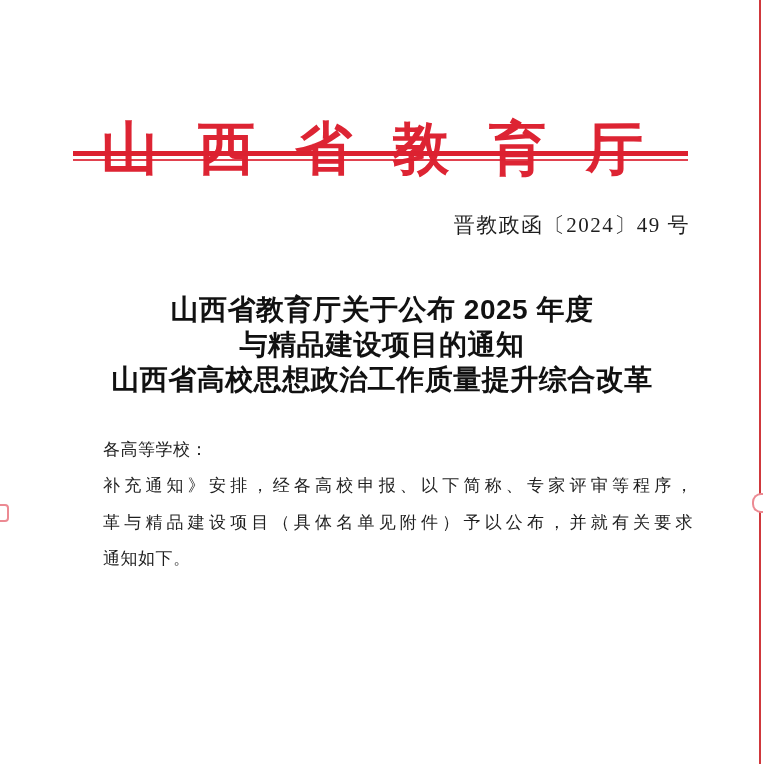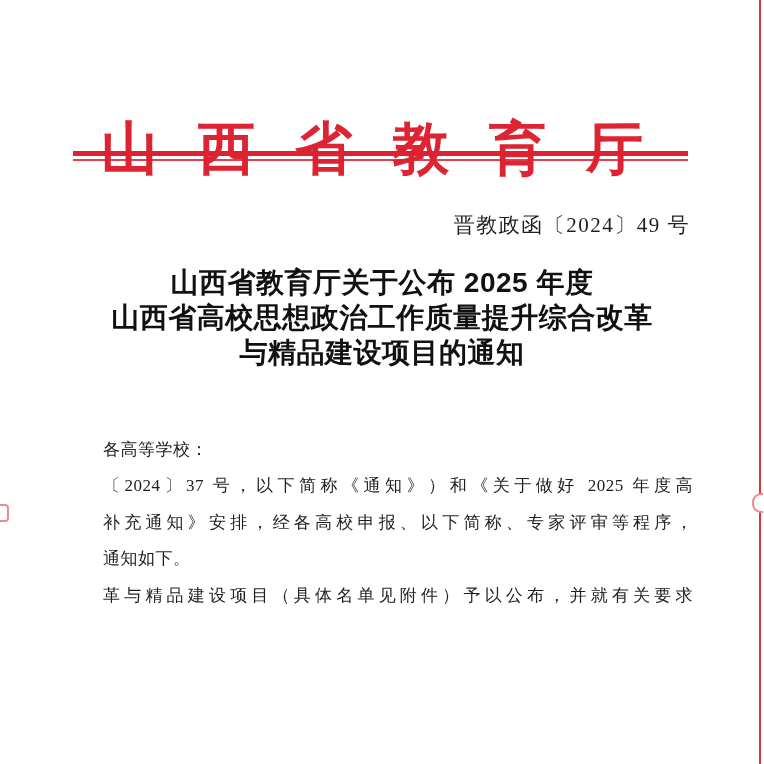--- a/index.html
+++ b/index.html
@@ -46,21 +46,21 @@
     top:211px;right:74px;
     font-size:21px;
     color:var(--text-black);
     letter-spacing:1.5px;
     white-space:nowrap;
     font-family:Liberation Serif, serif;
   }
   
   .title{
     position:absolute;
-    top:265px;left:0;width:100%;
+    top:292px;left:0;width:100%;
     text-align:center;
     color:#111;
     font-family:"Liberation Sans", sans-serif;
     font-weight:700;
     font-size:28px;
     line-height:35px;
     letter-spacing:0.5px;
   }
   
   .body-block{
@@ -108,29 +108,28 @@
 
   <div class="divider">
     <div class="divider-thick"></div>
     <div class="divider-thin"></div>
   </div>
 
   <div class="docnum">晋教政函〔2024〕49 号</div>
 
   <div class="title">
     <div>山西省教育厅关于公布 2025 年度</div>
+    <div>与精品建设项目的通知</div>
     <div>山西省高校思想政治工作质量提升综合改革</div>
-    <div>与精品建设项目的通知</div>
   </div>
 
   <div class="body-block">
     <div class="bline">各高等学校：</div>
-    <div class="bline just">〔2024〕37 号，以下简称《通知》）和《关于做好 2025 年度高</div>
     <div class="bline just">补充通知》安排，经各高校申报、以下简称、专家评审等程序，</div>
+    <div class="bline just">革与精品建设项目（具体名单见附件）予以公布，并就有关要求</div>
     <div class="bline">通知如下。</div>
-    <div class="bline just">革与精品建设项目（具体名单见附件）予以公布，并就有关要求</div>
   </div>
 
   <div class="edge-line"></div>
   <div class="artifact-left"></div>
   <div class="artifact-right"></div>
 
 </div>
 
 </body></html>

